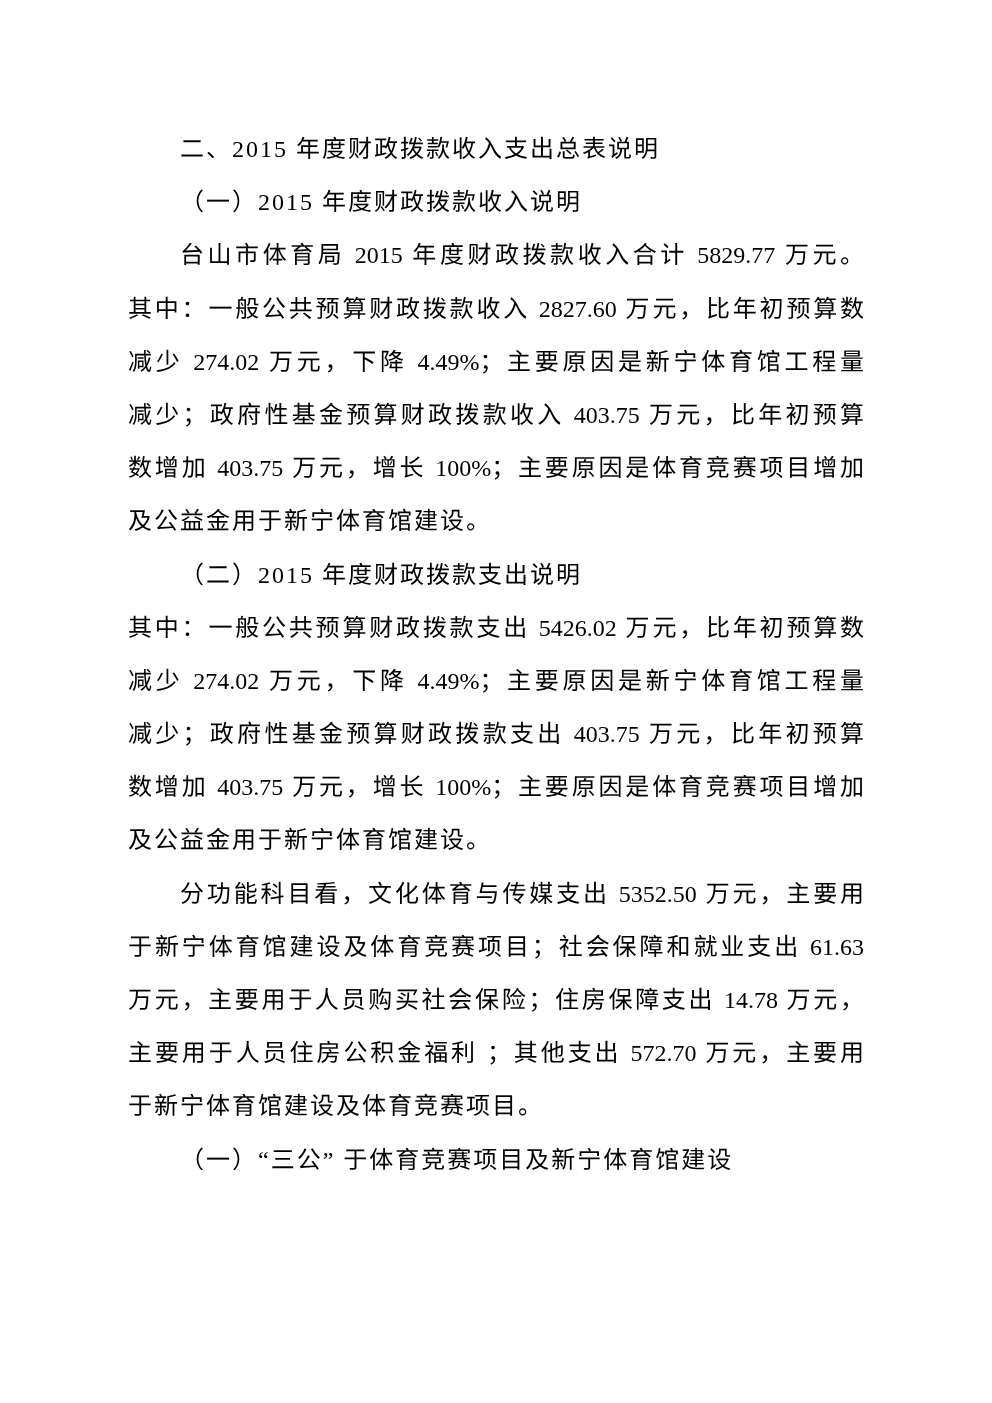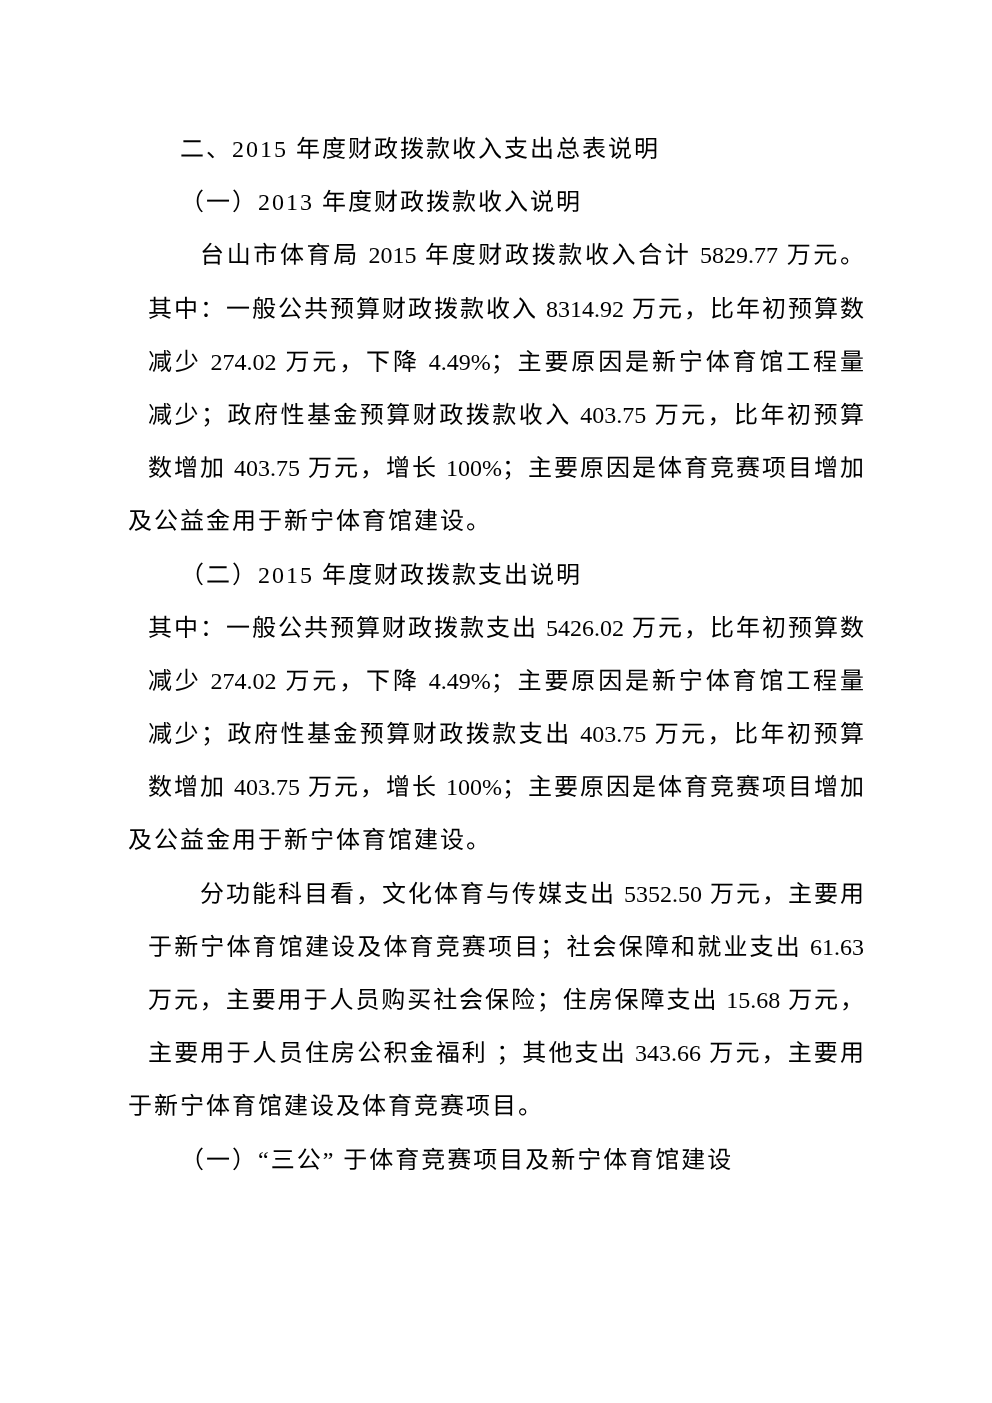--- a/index.html
+++ b/index.html
@@ -28,46 +28,45 @@
     height: 53.2px;
     line-height: 53.2px;
     font-size: 24px;
     white-space: normal;
     letter-spacing: 2px;   
   }
   .line.fill {
     letter-spacing: 0;
     text-align: justify;
     text-align-last: justify;
-    margin-left: 20px;
     -moz-text-align-last: justify;
   }
   .line.indent {
     text-indent: 52px;
   }
 </style>
 </head>
 <body>
 
 <div class="page">
   <div class="doc-body">
       <div class="line indent">二、2015 年度财政拨款收入支出总表说明</div>
-      <div class="line indent">（一）2013 年度财政拨款收入说明</div>
+      <div class="line indent">（一）2015 年度财政拨款收入说明</div>
       <div class="line indent fill">台山市体育局 2015 年度财政拨款收入合计 5829.77 万元。</div>
-      <div class="line fill">其中：一般公共预算财政拨款收入 8314.92 万元，比年初预算数</div>
+      <div class="line fill">其中：一般公共预算财政拨款收入 2827.60 万元，比年初预算数</div>
       <div class="line fill">减少 274.02 万元，下降 4.49%；主要原因是新宁体育馆工程量</div>
       <div class="line fill">减少；政府性基金预算财政拨款收入 403.75 万元，比年初预算</div>
       <div class="line fill">数增加 403.75 万元，增长 100%；主要原因是体育竞赛项目增加</div>
       <div class="line">及公益金用于新宁体育馆建设。</div>
       <div class="line indent">（二）2015 年度财政拨款支出说明</div>
       <div class="line fill">其中：一般公共预算财政拨款支出 5426.02 万元，比年初预算数</div>
       <div class="line fill">减少 274.02 万元，下降 4.49%；主要原因是新宁体育馆工程量</div>
       <div class="line fill">减少；政府性基金预算财政拨款支出 403.75 万元，比年初预算</div>
       <div class="line fill">数增加 403.75 万元，增长 100%；主要原因是体育竞赛项目增加</div>
       <div class="line">及公益金用于新宁体育馆建设。</div>
       <div class="line indent fill">分功能科目看，文化体育与传媒支出 5352.50 万元，主要用</div>
       <div class="line fill">于新宁体育馆建设及体育竞赛项目；社会保障和就业支出 61.63</div>
-      <div class="line fill">万元，主要用于人员购买社会保险；住房保障支出 15.68 万元，</div>
-      <div class="line fill">主要用于人员住房公积金福利 ；其他支出 343.66 万元，主要用</div>
+      <div class="line fill">万元，主要用于人员购买社会保险；住房保障支出 14.78 万元，</div>
+      <div class="line fill">主要用于人员住房公积金福利 ；其他支出 572.70 万元，主要用</div>
       <div class="line">于新宁体育馆建设及体育竞赛项目。</div>
       <div class="line indent">（一）“三公” 于体育竞赛项目及新宁体育馆建设</div>
     </div>
 </div>
 
 </body></html>

